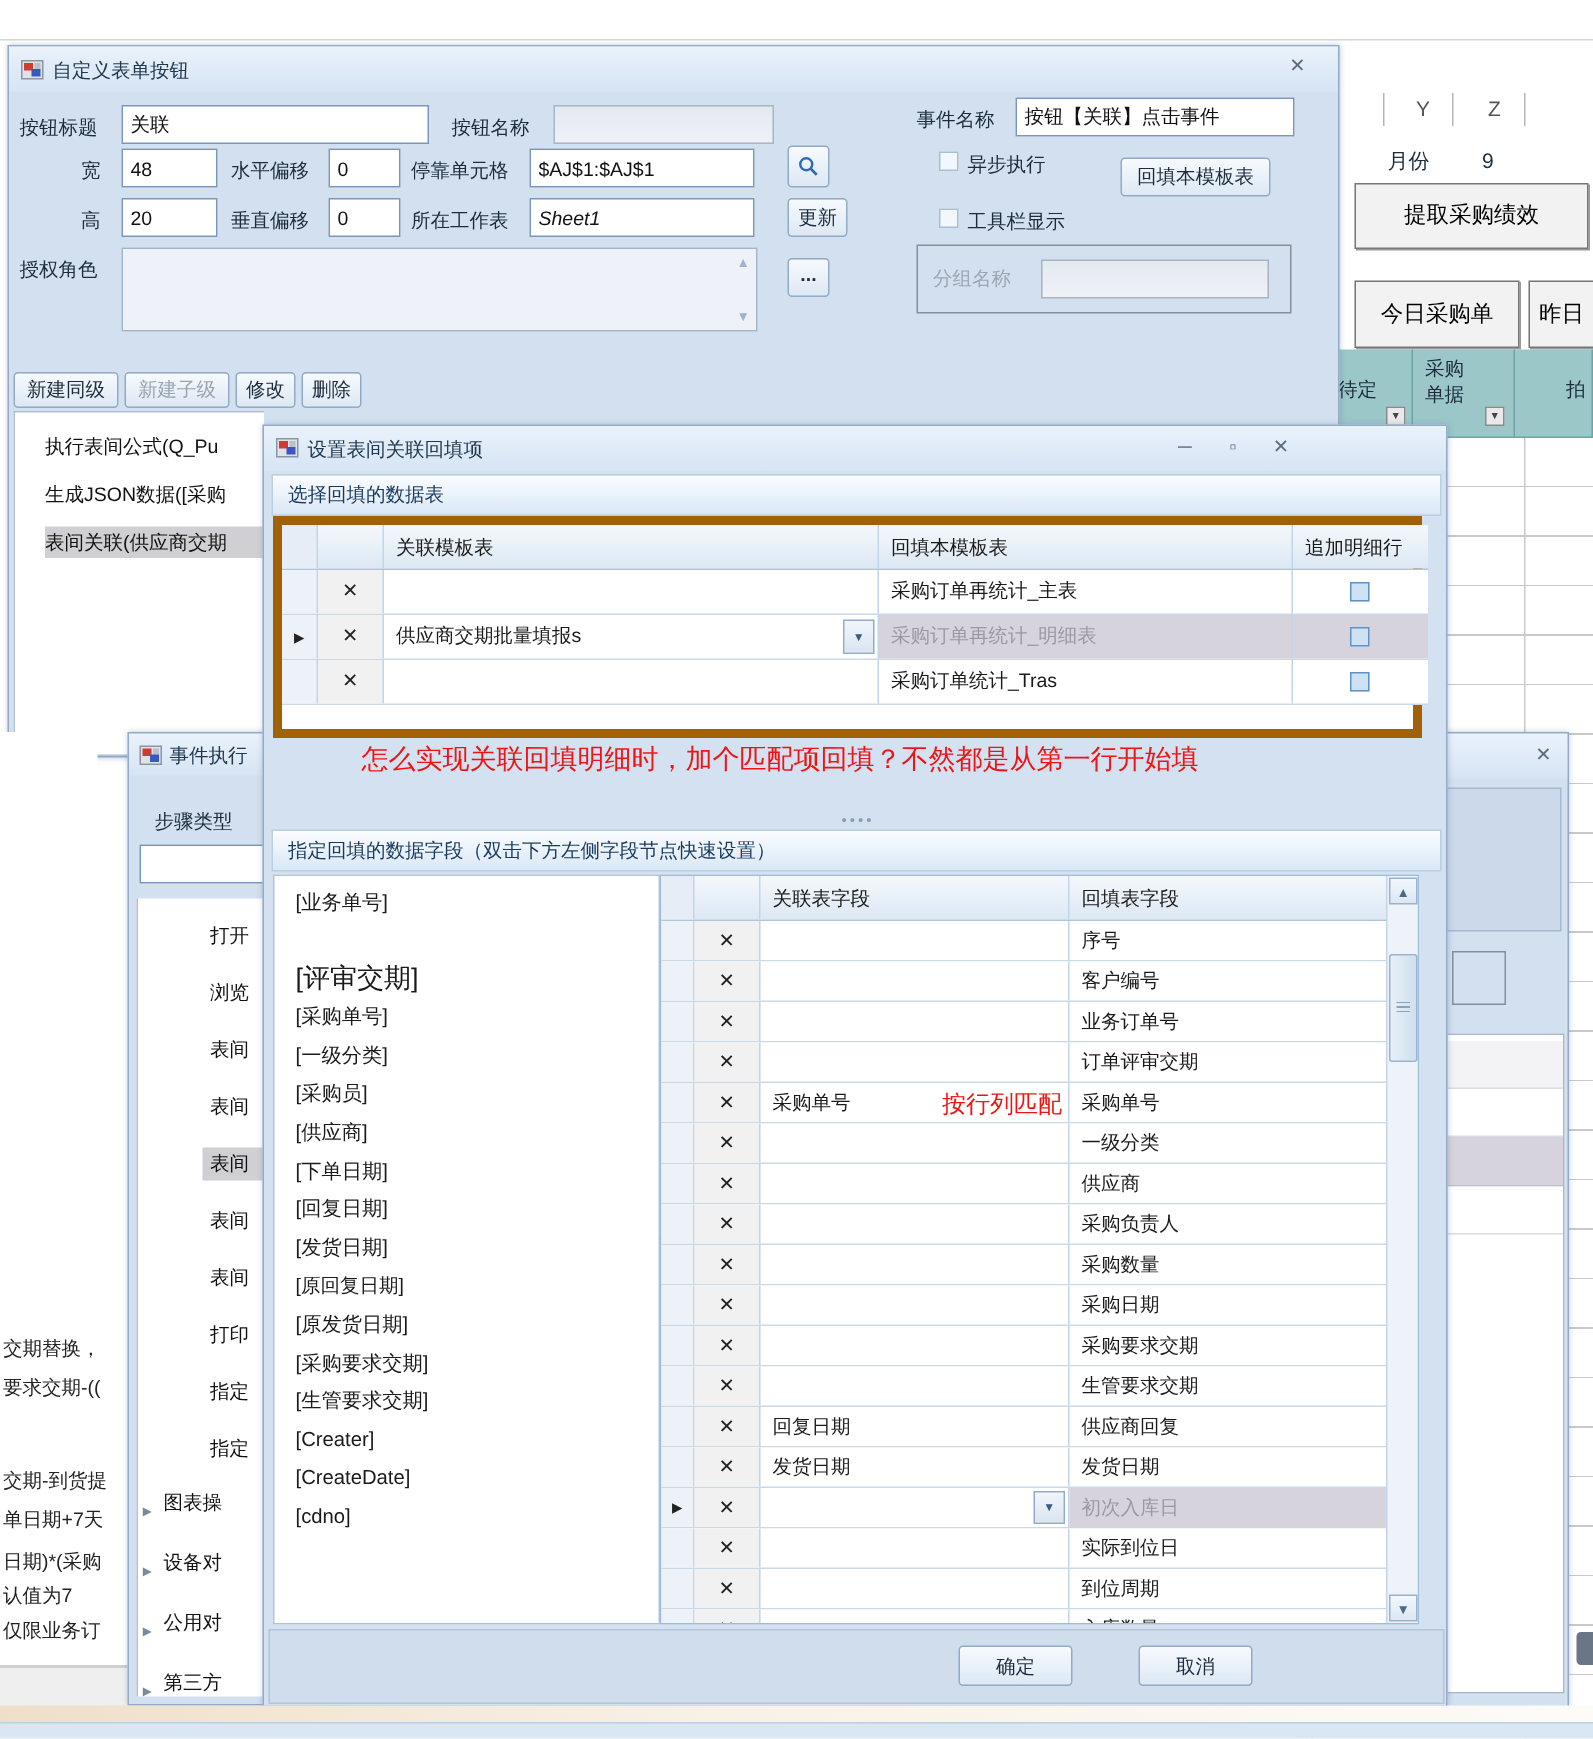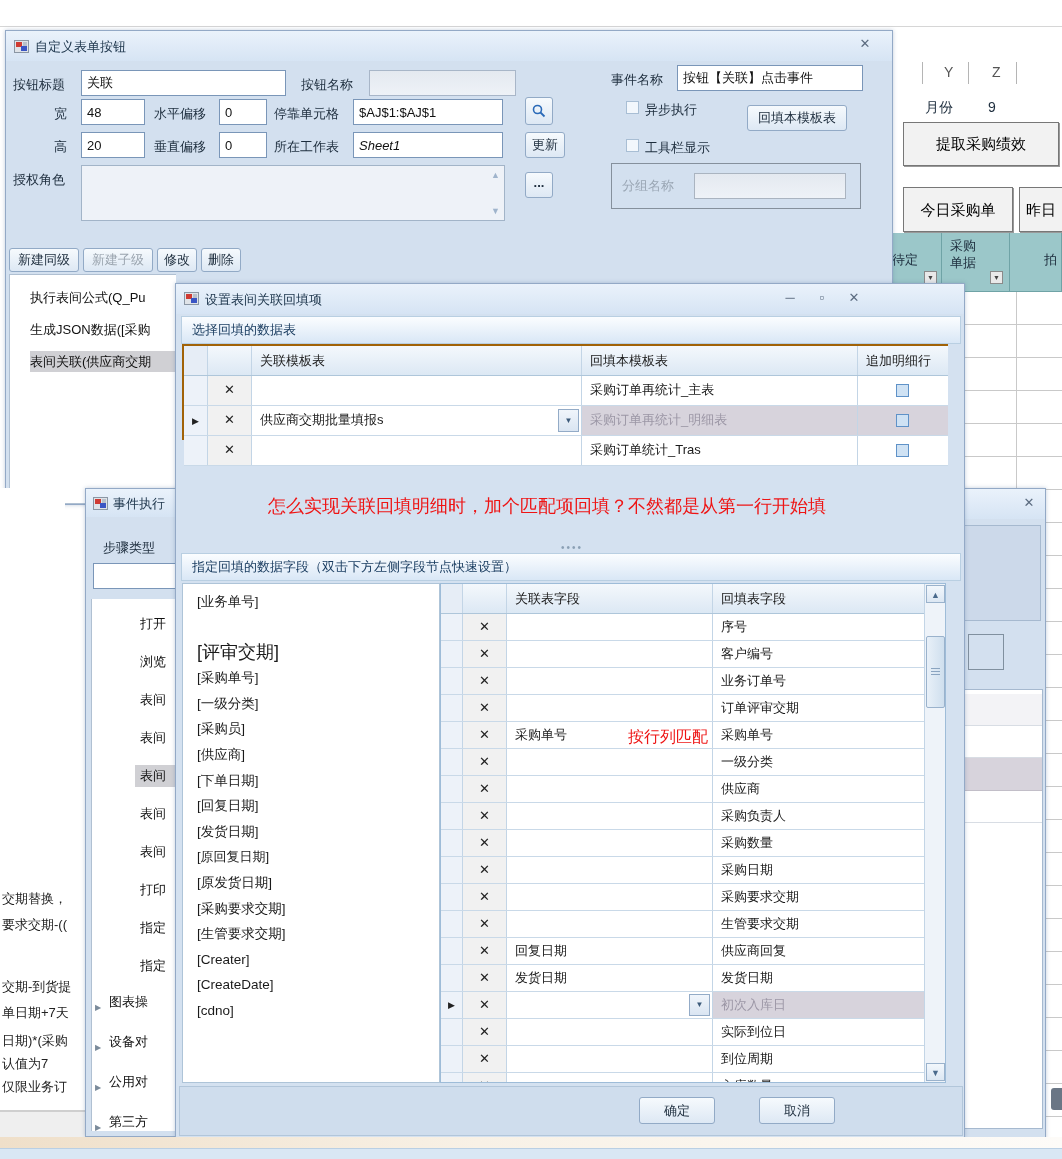--- a/index.html
+++ b/index.html
@@ -235,21 +235,21 @@
         <i class="g"></i>
         <i class="b"></i>
       </div>
     <div class="title-text" style="left:29px;">设置表间关联回填项</div>
     <div class="winbtn" style="left:603px;top:6px;">─</div>
     <div class="winbtn" style="left:635px;top:6px;">▫</div>
     <div class="winbtn" style="left:667px;top:6px;">✕</div>
 
     <div class="band" style="left:5px;top:32px;width:780px;"><span>选择回填的数据表</span></div>
 
-    <div class="abs" style="left:6px;top:60px;width:766px;height:96px;background:#fff;border:2px solid #a16207;">
+    <div class="abs" style="left:6px;top:60px;width:766px;height:148px;background:#fff;border:6px solid #a16207;">
       <div class="abs gridhead" style="left:0;top:0;width:764px;height:30px;">
         <div class="cell" style="left:0;width:24px;background:#e6edf6;"></div>
         <div class="cell" style="left:24px;width:44px;"></div>
         <div class="cell" style="left:68px;width:330px;padding:6px 0 0 8px;"><span>关联模板表</span></div>
         <div class="cell" style="left:398px;width:276px;padding:6px 0 0 8px;"><span>回填本模板表</span></div>
         <div class="cell" style="left:674px;width:90px;padding:6px 0 0 8px;border-right:none;"><span>追加明细行</span></div>
       </div>
       <div id="t1-rows" class="abs" style="left:0;top:30px;width:764px;height:92px;">
           <div class="gr-row" style="top: 0px; height: 30px;">
             <div class="cell marker" style="left: 0px; width: 24px; line-height: 30px;"></div>
@@ -274,21 +274,21 @@
             <div class="cell xcell" style="left: 24px; width: 44px; line-height: 28px;">✕</div>
             <div class="cell" style="left: 68px; width: 330px; line-height: 28px; padding-left: 8px;"></div>
             <div class="cell" style="left: 398px; width: 276px; line-height: 28px; padding-left: 8px;">采购订单统计_Tras</div>
             <div class="cell" style="left: 674px; width: 90px; border-right: none;">
               <div style="position: absolute; left: 38px; top: 8px; width: 13px; height: 13px; background: rgb(207, 226, 244); border: 1px solid rgb(95, 146, 200);"></div>
             </div>
           </div>
         </div>
     </div>
 
-    <div class="lbl red" style="left:65px;top:210px;font-size:18px;margin-left:27px;">怎么实现关联回填明细时，加个匹配项回填？不然都是从第一行开始填</div>
+    <div class="lbl red" style="left:65px;top:210px;font-size:18px;">怎么实现关联回填明细时，加个匹配项回填？不然都是从第一行开始填</div>
     <div class="lbl" style="left:385px;top:258px;color:#8ba0b5;letter-spacing:2px;font-size:10px;">••••</div>
 
     <div class="band" style="left:5px;top:269px;width:780px;"><span>指定回填的数据字段（双击下方左侧字段节点快速设置）</span></div>
 
     <div class="abs" style="left:6px;top:299px;width:258px;height:500px;background:#fff;border:1px solid #aec4d8;overflow:hidden;">
       <div id="fields-list" style="padding:5px 0 0 14px;">
           <div style="height: 25.6px; line-height: 25.6px; font-size: 13.5px; white-space: nowrap;">[业务单号]</div>
           <div style="height: 25.6px; line-height: 25.6px; font-size: 18px; white-space: nowrap; margin-top: 25px;">[评审交期]</div>
           <div style="height: 25.6px; line-height: 25.6px; font-size: 13.5px; white-space: nowrap;">[采购单号]</div>
           <div style="height: 25.6px; line-height: 25.6px; font-size: 13.5px; white-space: nowrap;">[一级分类]</div>

